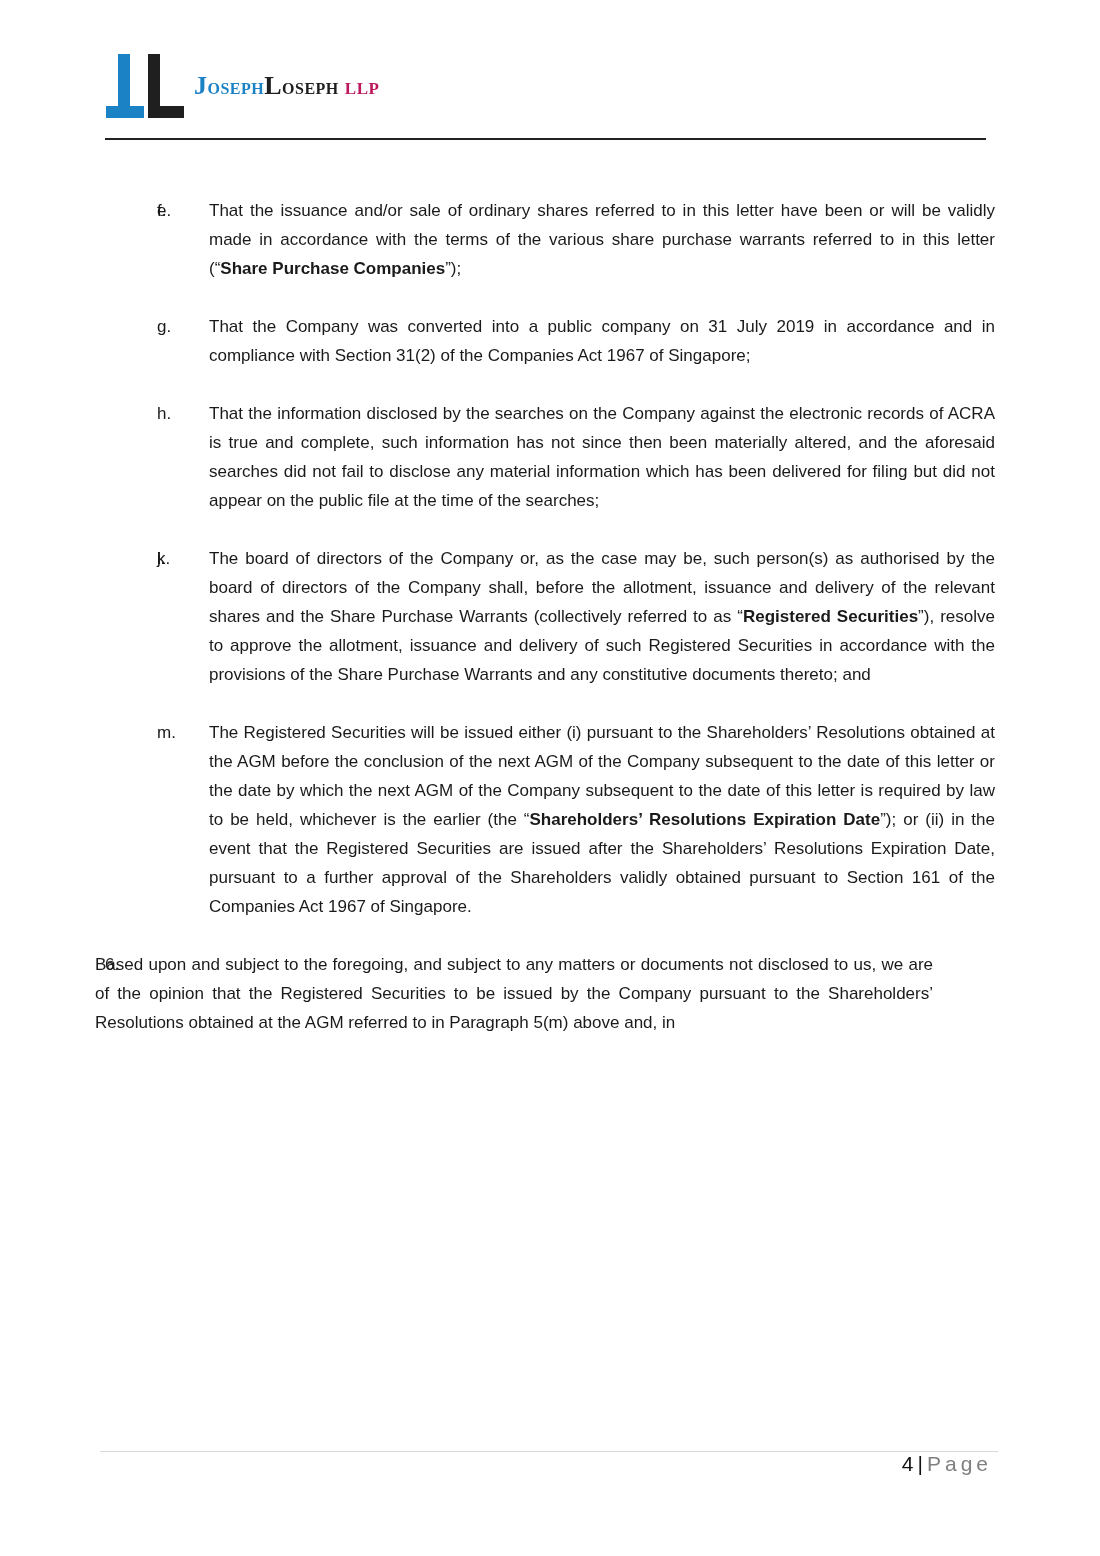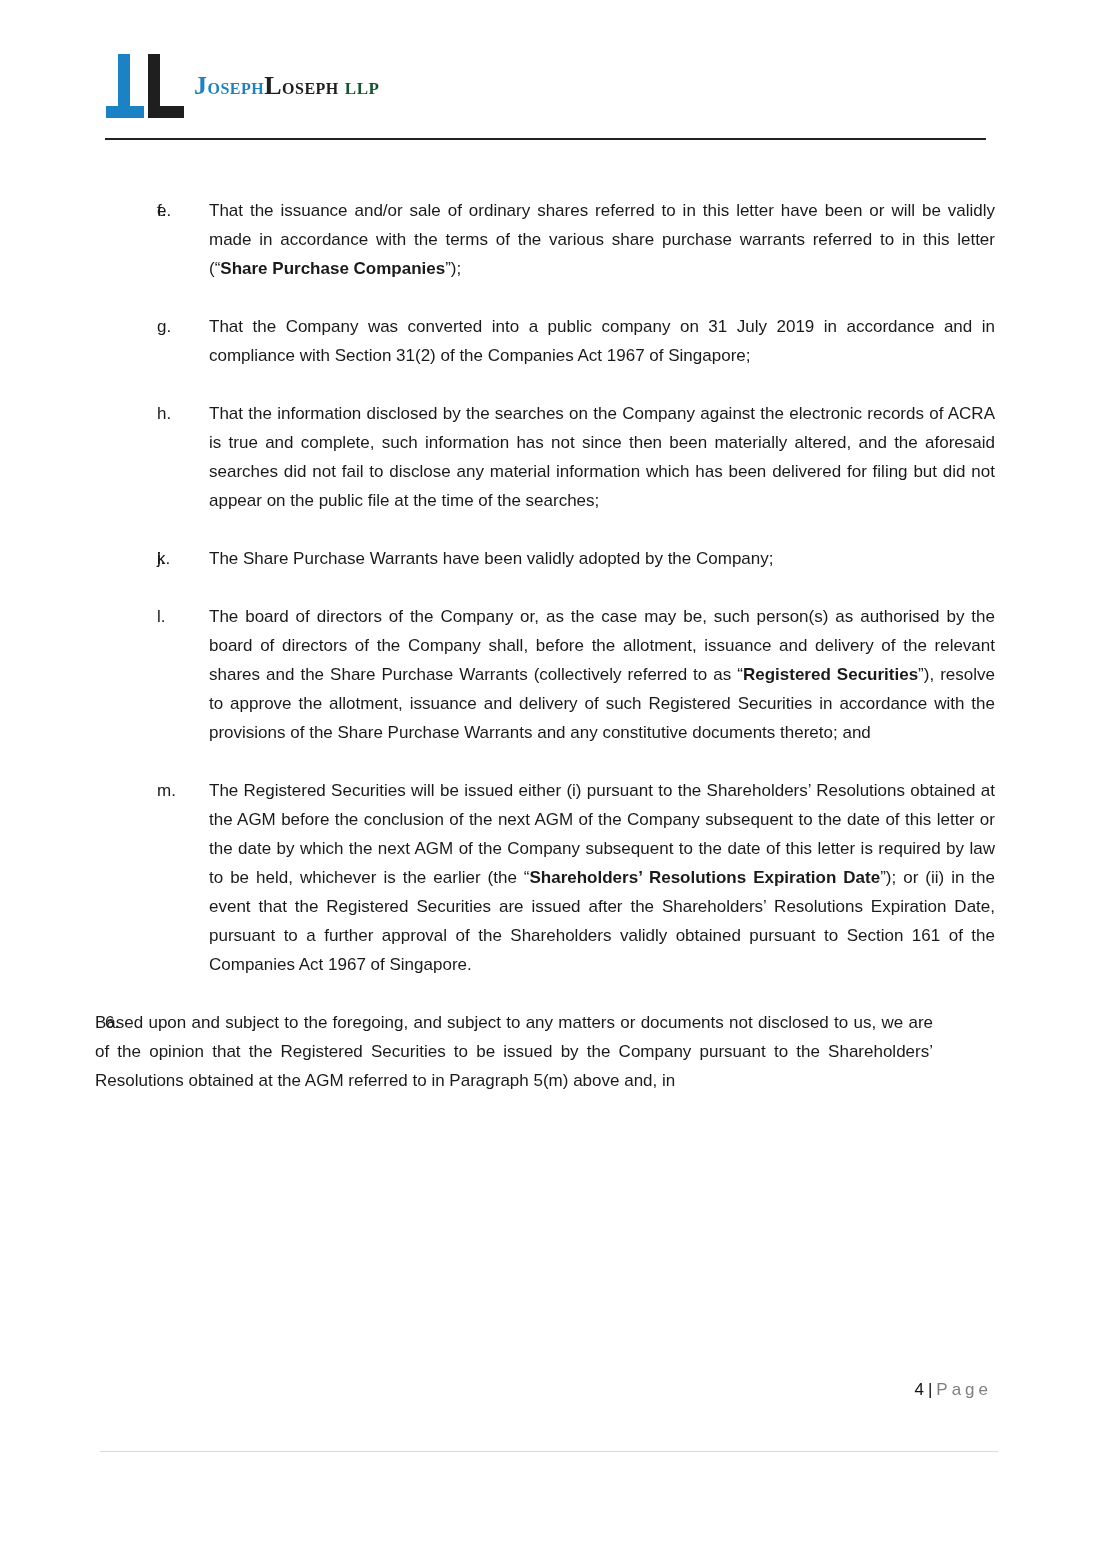--- a/index.html
+++ b/index.html
@@ -6,33 +6,33 @@
   body { width: 1100px; height: 1556px; position: relative; overflow: hidden;
          font-family: "Liberation Sans", "DejaVu Sans", sans-serif; color: #1a1a1a; }
 
   .header { position: absolute; left: 104px; top: 54px; height: 64px; width: 400px; }
   .logo-mark { position: absolute; left: 0; top: 0; width: 80px; height: 64px; }
   .logo-text { position: absolute; left: 90px; top: 17px; font-family: "Liberation Serif", "DejaVu Serif", serif;
                font-weight: bold; font-size: 26px; letter-spacing: 0.5px; white-space: nowrap; }
   .logo-text .blue { color: #1c82c6; }
   .logo-text .dark { color: #1f1f1f; }
   .logo-text .sc { font-size: 16px; }
-  .logo-text .llp { font-size: 17px; margin-left: 6px; color: #14532d; }
+  .logo-text .llp { font-size: 17px; margin-left: 6px; color: #be185d; }
   .header-rule { position: absolute; left: 105px; top: 138px; width: 881px; height: 1.5px; background: #222; }
 
   .content { position: absolute; left: 0; top: 167px; width: 1100px; }
   .item { position: relative; font-size: 17px; line-height: 29px; margin-bottom: 29px; }
   .item .label { position: absolute; left: 157px; top: 0; }
   .item .body { margin-left: 209px; width: 786px; text-align: justify; }
   .item.top .label { left: 105px; }
   .item.top .body { margin-left: 95px; width: 838px; }
   b { font-weight: bold; }
 
   .footer-rule { position: absolute; left: 100px; top: 1451px; width: 898px; height: 1px; background: #d9d9d9; }
-  .footer { position: absolute; right: 108px; top: 1380px; font-size: 17px; white-space: nowrap; }
+  .footer { position: absolute; right: 108px; top: 1452px; font-size: 21px; white-space: nowrap; }
   .footer .num { color: #111; }
   .footer .sep { color: #111; margin: 0 4px; }
   .footer .page { color: #7f7f7f; letter-spacing: 4px; }
 </style>
 </head>
 <body>
 
 <div class="header">
   <svg class="logo-mark" viewBox="0 0 80 64">
     <path d="M14 0 H26 V52 H40 V64 H2 V52 H14 Z" fill="#1c82c6"></path>
@@ -62,21 +62,20 @@
         <div class="body"><span>That the information disclosed by the searches on the Company against the electronic records of ACRA is true and complete, such information has not since then been materially altered, and the aforesaid searches did not fail to disclose any material information which has been delivered for filing but did not appear on the public file at the time of the searches;</span></div>
       </div>
       <div class="item">
         <span class="label">i.</span>
       </div>
       <div class="item">
         <span class="label">j.</span>
       </div>
       <div class="item">
         <span class="label">k.</span>
-        <div class="body"><span>The Share Purchase Warrants have been validly adopted by the Company;</span></div>
       </div>
       <div class="item">
         <span class="label">l.</span>
         <div class="body"><span>The board of directors of the Company or, as the case may be, such person(s) as authorised by the board of directors of the Company shall, before the allotment, issuance and delivery of the relevant shares and the Share Purchase Warrants (collectively referred to as “</span><b>Registered Securities</b><span>”), resolve to approve the allotment, issuance and delivery of such Registered Securities in accordance with the provisions of the Share Purchase Warrants and any constitutive documents thereto; and</span></div>
       </div>
       <div class="item">
         <span class="label">m.</span>
         <div class="body"><span>The Registered Securities will be issued either (i) pursuant to the Shareholders’ Resolutions obtained at the AGM before the conclusion of the next AGM of the Company subsequent to the date of this letter or the date by which the next AGM of the Company subsequent to the date of this letter is required by law to be held, whichever is the earlier (the “</span><b>Shareholders’ Resolutions Expiration Date</b><span>”); or (ii) in the event that the Registered Securities are issued after the Shareholders’ Resolutions Expiration Date, pursuant to a further approval of the Shareholders validly obtained pursuant to Section 161 of the Companies Act 1967 of Singapore.</span></div>
       </div>
     </div>

